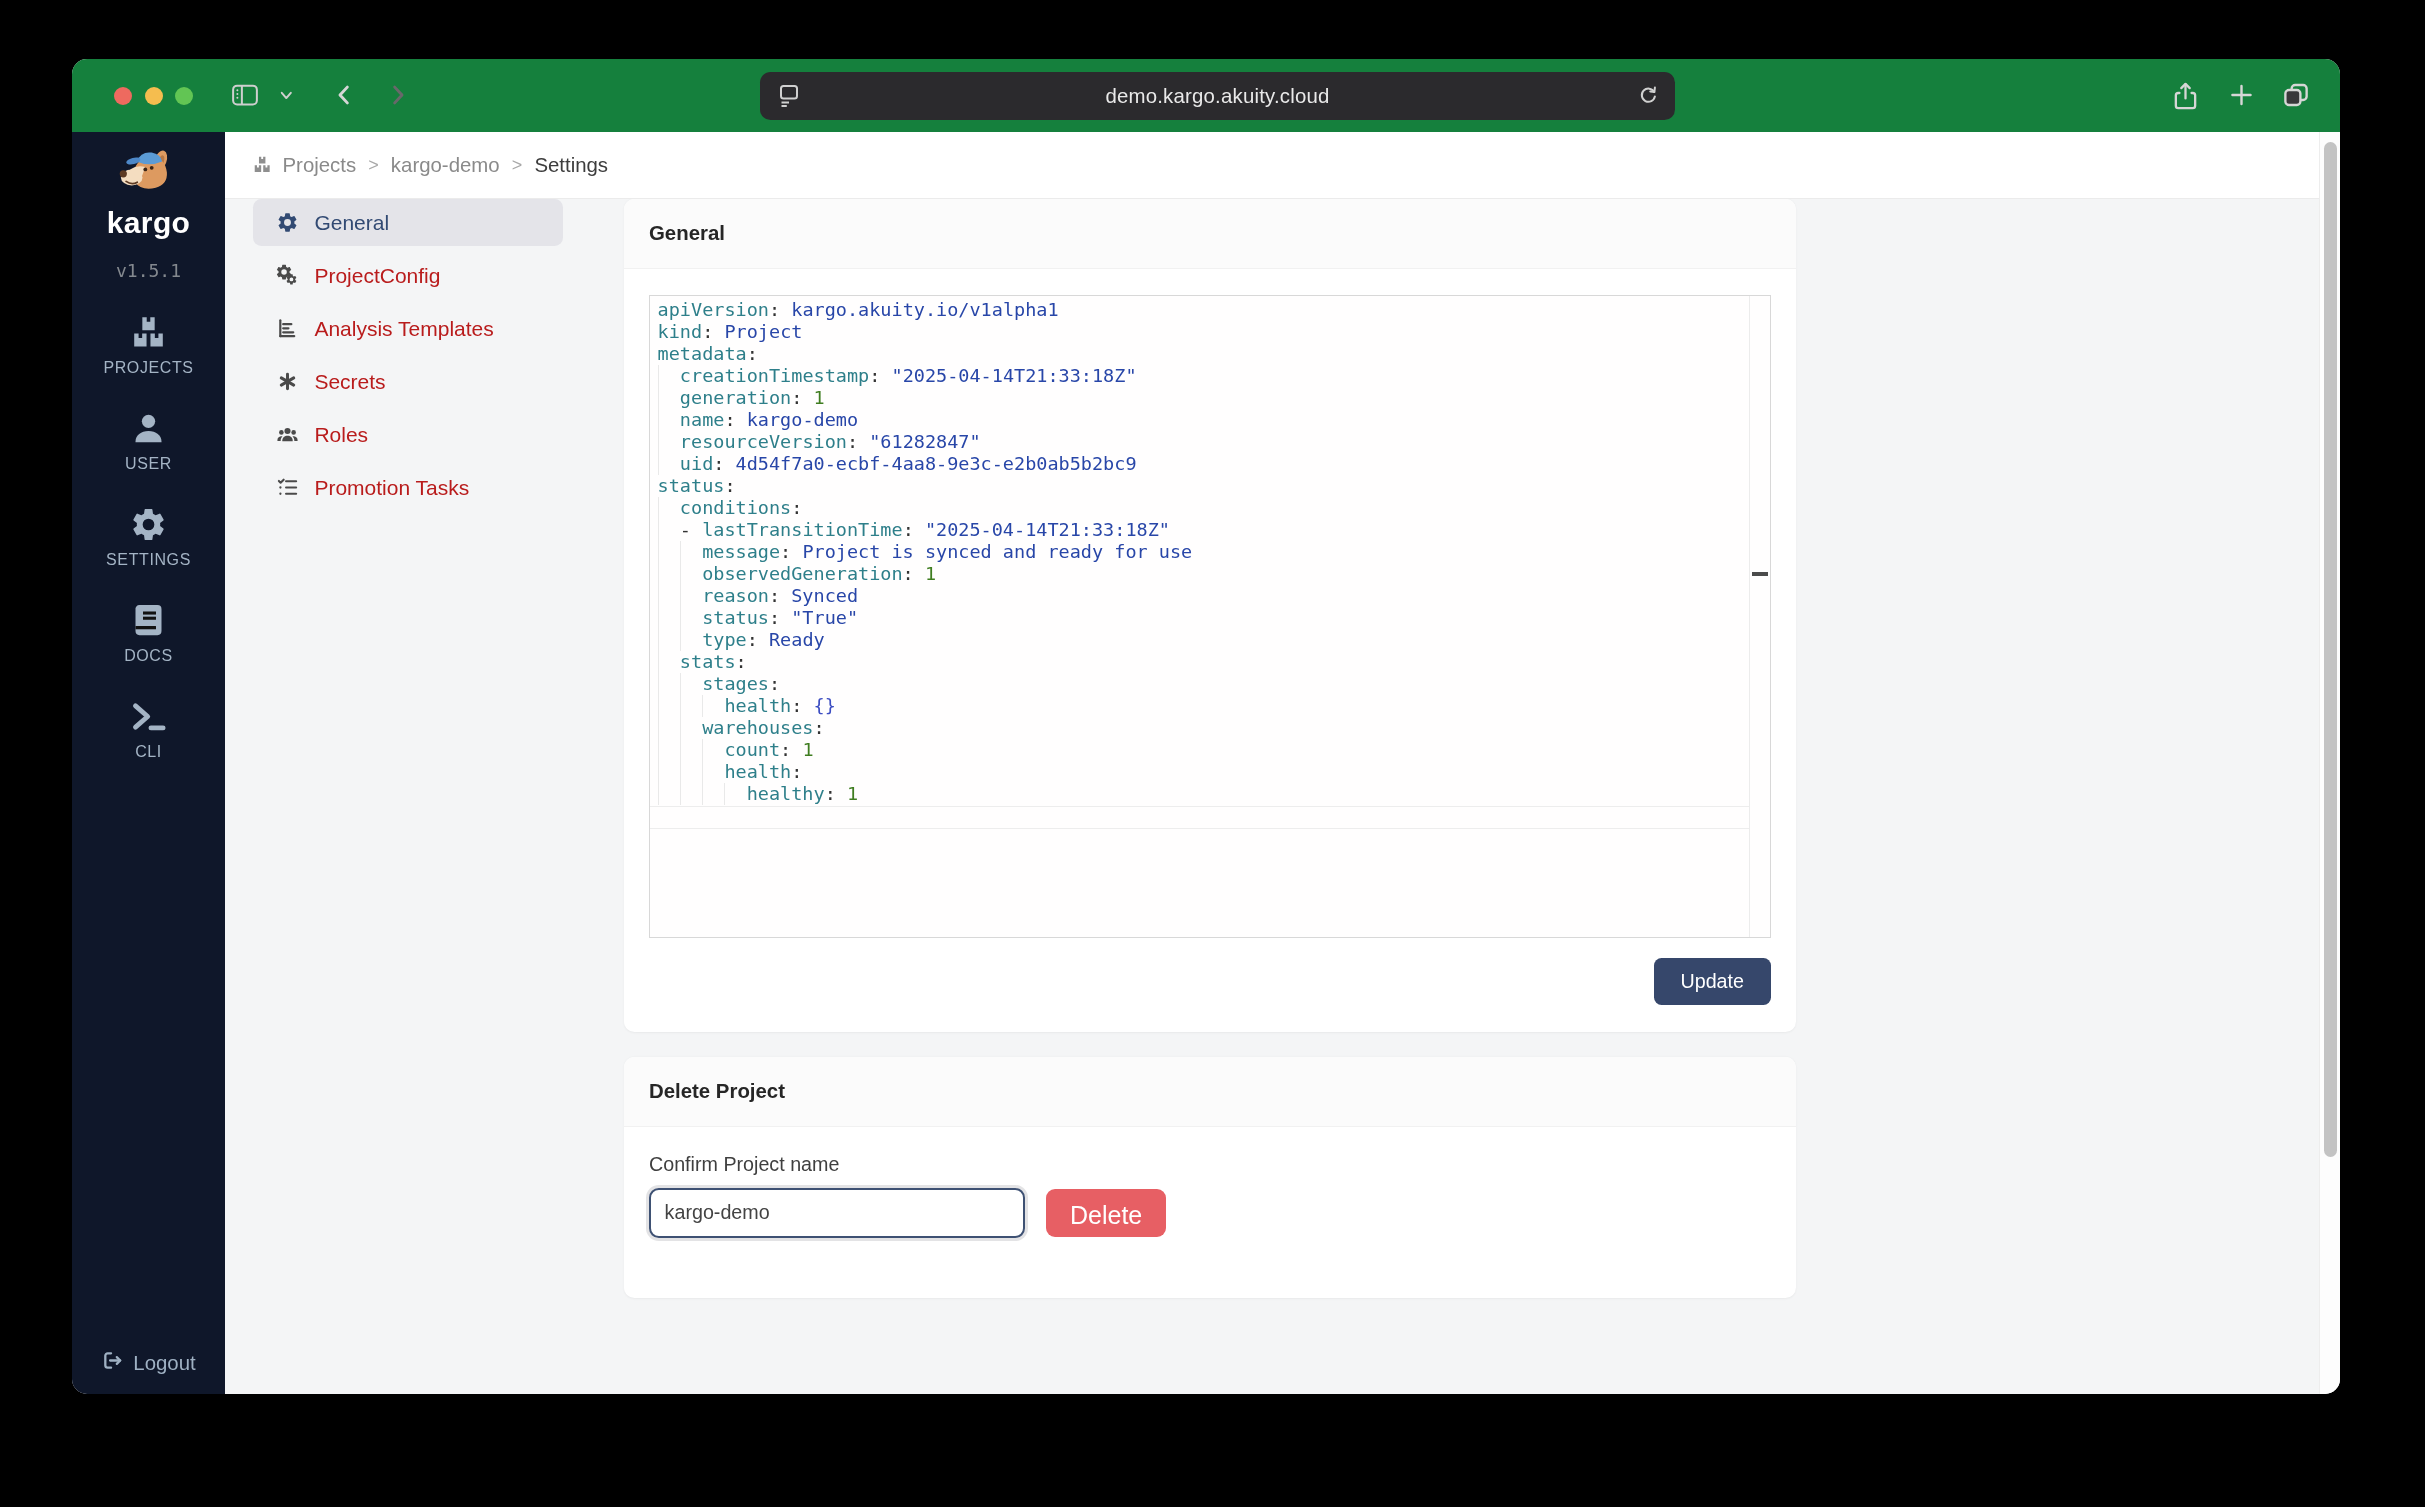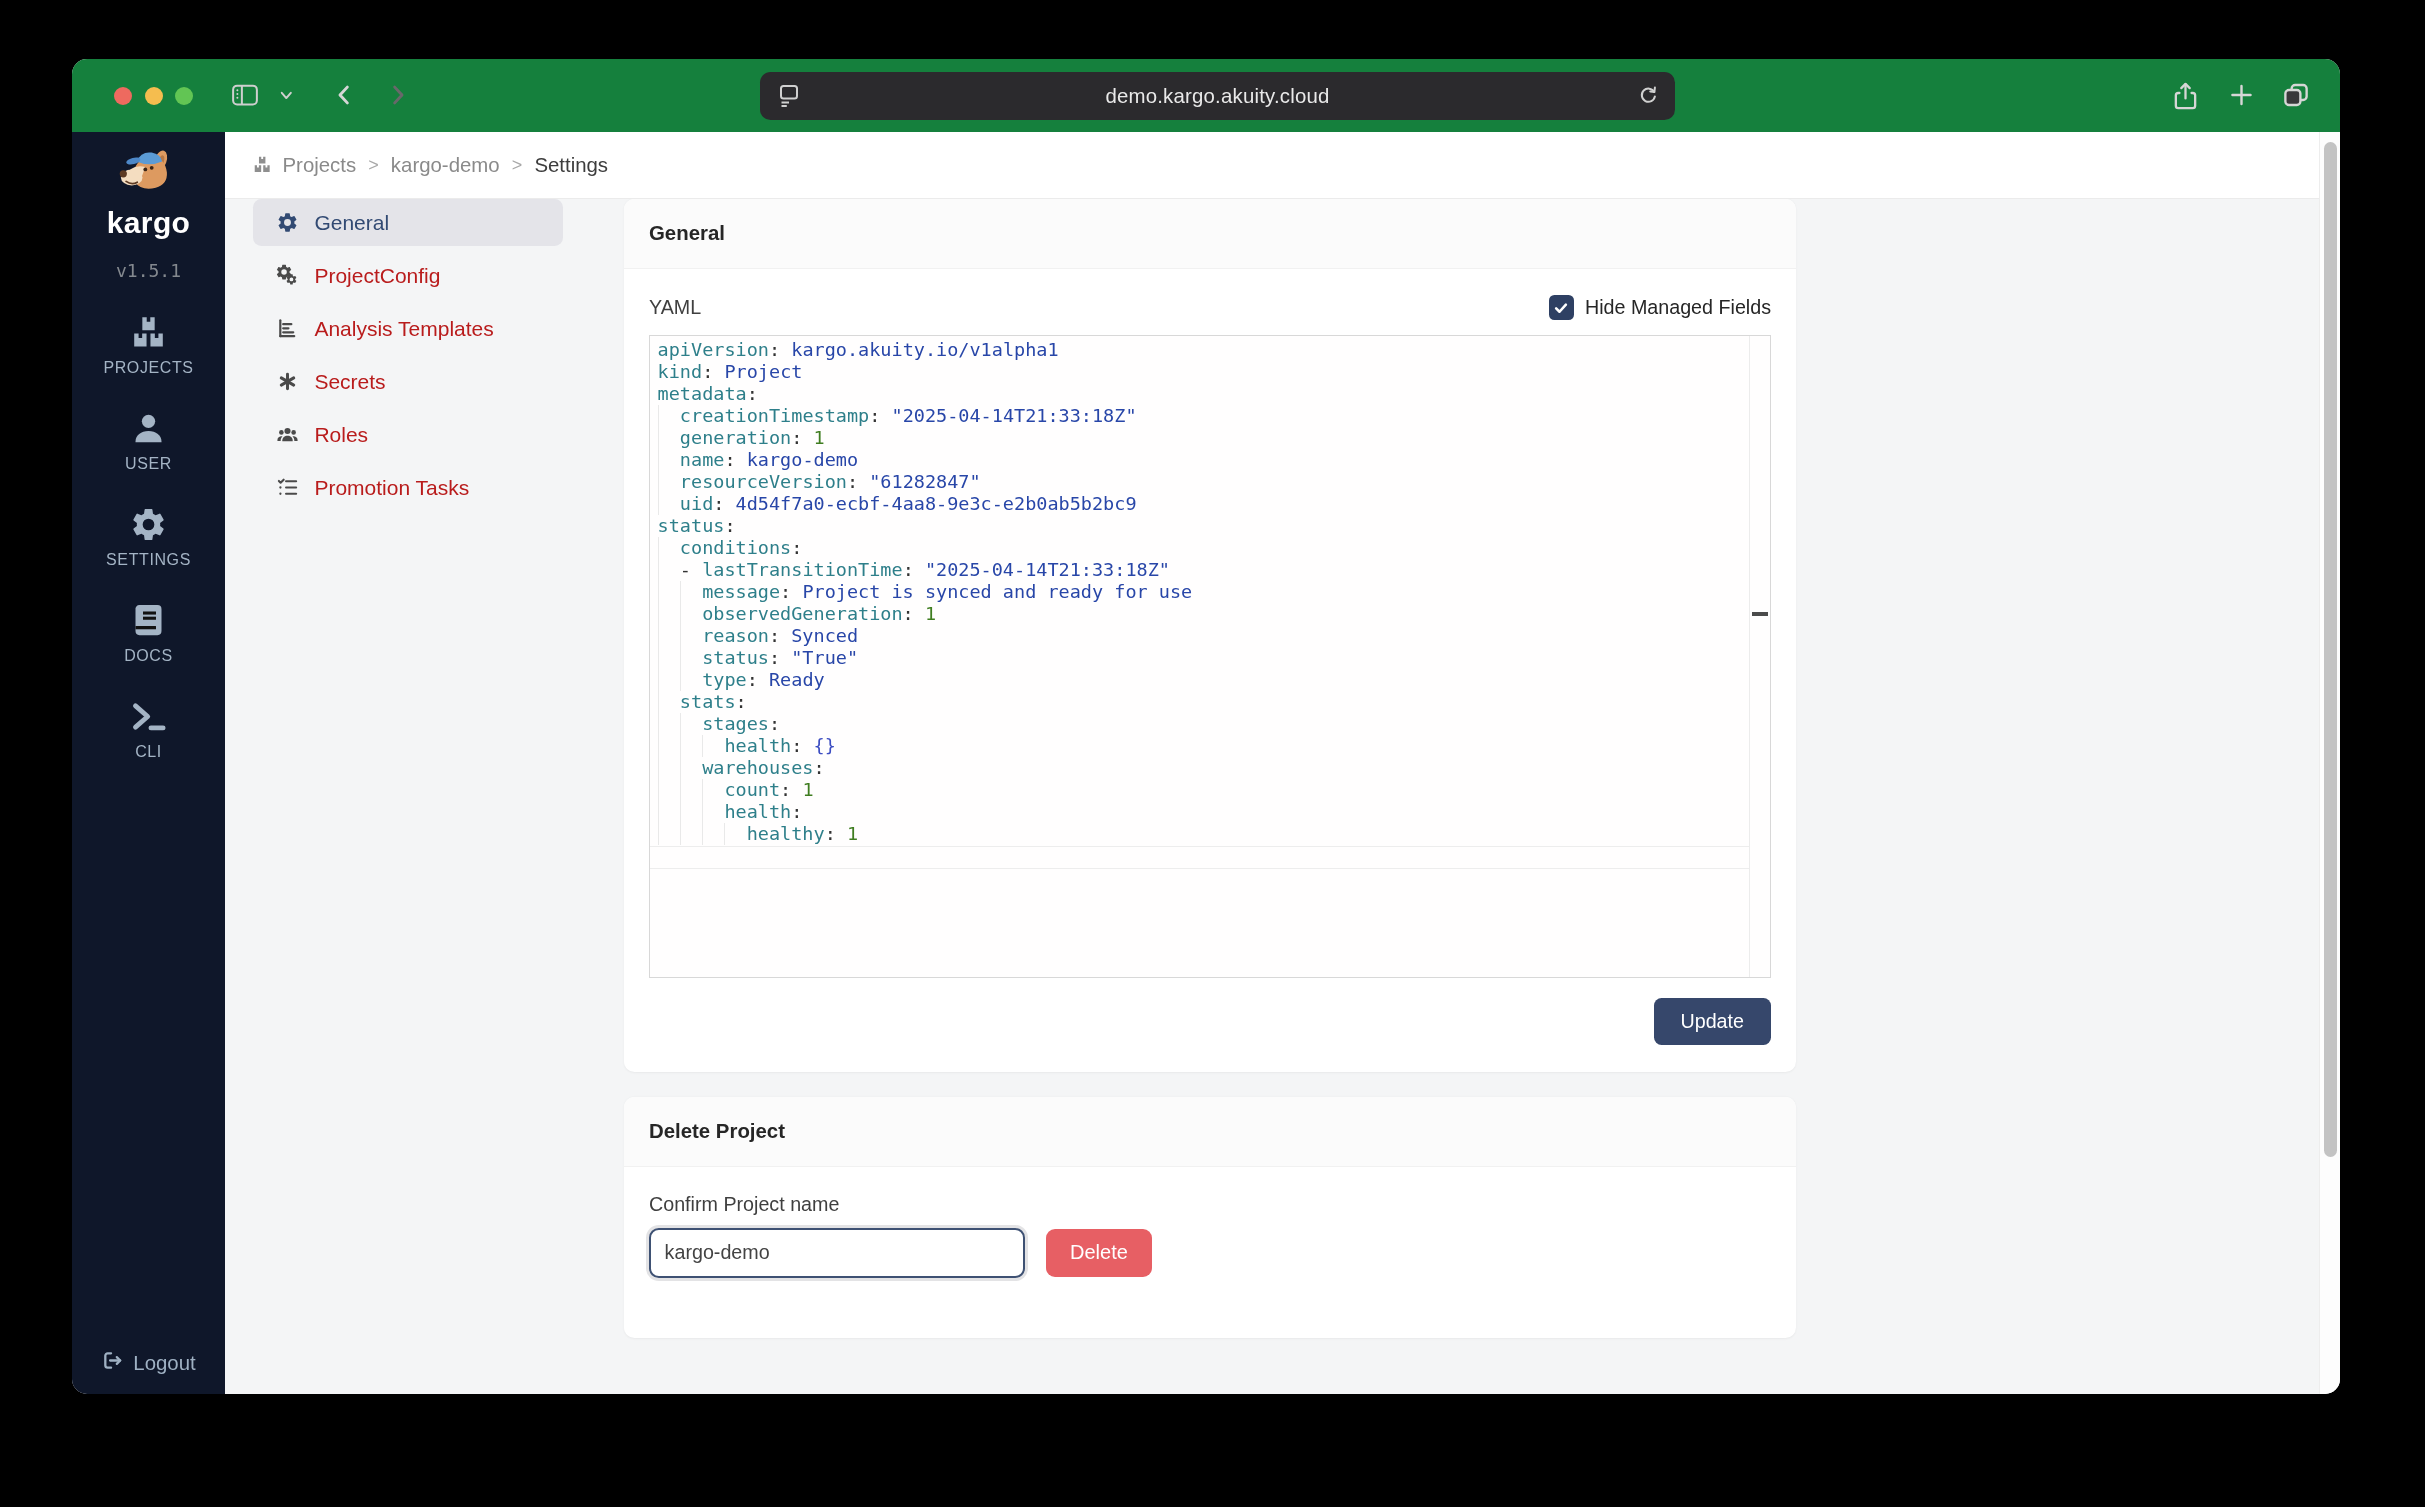--- a/index.html
+++ b/index.html
@@ -95,21 +95,21 @@
   .btn-update { height:47px; padding:0 27px; border:none; border-radius:7.6px; background:#36476b;
                 color:#fff; font-size:19.7px; font-weight:500; font-family:inherit; cursor:pointer; }
 
   .card.delete { margin-top:25px; }
   .confirm-label { font-size:19.7px; color:#3f3f3f; margin-bottom:12px; }
   .confirm-row { display:flex; align-items:center; gap:21px; }
   .confirm-input { width:376px; height:50px; border:2.3px solid #3e5173; border-radius:9.8px;
                    padding:0 13.6px; font-size:19.7px; color:#434343; font-family:inherit;
                    box-shadow:0 0 0 3px rgba(60,60,70,.14); outline:none; caret-color:#555; }
   .btn-delete { height:48px; padding:12px 24px; border:none; border-radius:9px; background:#e75f64;
-                color:#fff; font-size:20px; font-weight:500; font-family:inherit; cursor:pointer; }
+                color:#fff; font-size:25px; font-weight:500; font-family:inherit; cursor:pointer; }
 
   
   .scrollbar { position:absolute; top:0; right:0; bottom:0; width:21px; background:#fdfdfd;
                border-left:0.8px solid #ededed; }
   .scroll-thumb { position:absolute; left:3.8px; top:9.8px; width:13px; height:1015px;
                   border-radius:6.8px; background:#c3c3c3; }
 </style>
 </head>
 <body>
 
@@ -355,31 +355,20 @@
               </div>
             </div>
 
           <div class="cards">
 
             <div class="card">
               <div class="card-head">
                 <span class="card-title">General</span>
               </div>
               <div class="card-body">
-                <div class="yaml-row">
-                  <span class="yaml-label">YAML</span>
-                  <span class="hmf">
-                    <span class="checkbox">
-                      <svg width="18" height="18" viewBox="0 0 24 24" fill="none" stroke="#fff" stroke-width="3.4" stroke-linecap="round" stroke-linejoin="round">
-                        <polyline points="5.5 12.5 10 17 18.5 7.5"></polyline>
-                      </svg>
-                    </span>
-                    <span class="hmf-label">Hide Managed Fields</span>
-                  </span>
-                </div>
 
                 <div class="editor">
                   <div class="code" id="yaml-code"><div class="cl"><span class="tk-key">apiVersion</span><span class="tk-pun">: </span><span class="tk-val">kargo.akuity.io/v1alpha1</span></div><div class="cl"><span class="tk-key">kind</span><span class="tk-pun">: </span><span class="tk-val">Project</span></div><div class="cl"><span class="tk-key">metadata</span><span class="tk-pun">:</span></div><div class="cl"><span class="g"></span><span class="tk-key">creationTimestamp</span><span class="tk-pun">: </span><span class="tk-str">"2025-04-14T21:33:18Z"</span></div><div class="cl"><span class="g"></span><span class="tk-key">generation</span><span class="tk-pun">: </span><span class="tk-num">1</span></div><div class="cl"><span class="g"></span><span class="tk-key">name</span><span class="tk-pun">: </span><span class="tk-val">kargo-demo</span></div><div class="cl"><span class="g"></span><span class="tk-key">resourceVersion</span><span class="tk-pun">: </span><span class="tk-str">"61282847"</span></div><div class="cl"><span class="g"></span><span class="tk-key">uid</span><span class="tk-pun">: </span><span class="tk-val">4d54f7a0-ecbf-4aa8-9e3c-e2b0ab5b2bc9</span></div><div class="cl"><span class="tk-key">status</span><span class="tk-pun">:</span></div><div class="cl"><span class="g"></span><span class="tk-key">conditions</span><span class="tk-pun">:</span></div><div class="cl"><span class="g"></span><span class="tk-pun">- </span><span class="tk-key">lastTransitionTime</span><span class="tk-pun">: </span><span class="tk-str">"2025-04-14T21:33:18Z"</span></div><div class="cl"><span class="g"></span><span class="g"></span><span class="tk-key">message</span><span class="tk-pun">: </span><span class="tk-val">Project is synced and ready for use</span></div><div class="cl"><span class="g"></span><span class="g"></span><span class="tk-key">observedGeneration</span><span class="tk-pun">: </span><span class="tk-num">1</span></div><div class="cl"><span class="g"></span><span class="g"></span><span class="tk-key">reason</span><span class="tk-pun">: </span><span class="tk-val">Synced</span></div><div class="cl"><span class="g"></span><span class="g"></span><span class="tk-key">status</span><span class="tk-pun">: </span><span class="tk-str">"True"</span></div><div class="cl"><span class="g"></span><span class="g"></span><span class="tk-key">type</span><span class="tk-pun">: </span><span class="tk-val">Ready</span></div><div class="cl"><span class="g"></span><span class="tk-key">stats</span><span class="tk-pun">:</span></div><div class="cl"><span class="g"></span><span class="g"></span><span class="tk-key">stages</span><span class="tk-pun">:</span></div><div class="cl"><span class="g"></span><span class="g"></span><span class="g"></span><span class="tk-key">health</span><span class="tk-pun">: </span><span class="tk-obj">{}</span></div><div class="cl"><span class="g"></span><span class="g"></span><span class="tk-key">warehouses</span><span class="tk-pun">:</span></div><div class="cl"><span class="g"></span><span class="g"></span><span class="g"></span><span class="tk-key">count</span><span class="tk-pun">: </span><span class="tk-num">1</span></div><div class="cl"><span class="g"></span><span class="g"></span><span class="g"></span><span class="tk-key">health</span><span class="tk-pun">:</span></div><div class="cl"><span class="g"></span><span class="g"></span><span class="g"></span><span class="g"></span><span class="tk-key">healthy</span><span class="tk-pun">: </span><span class="tk-num">1</span></div></div>
                   <div class="current-line"></div>
                   <div class="minimap-divider"></div>
                   <div class="ruler-dash"></div>
                 </div>
 
 
                 <div class="update-row">

